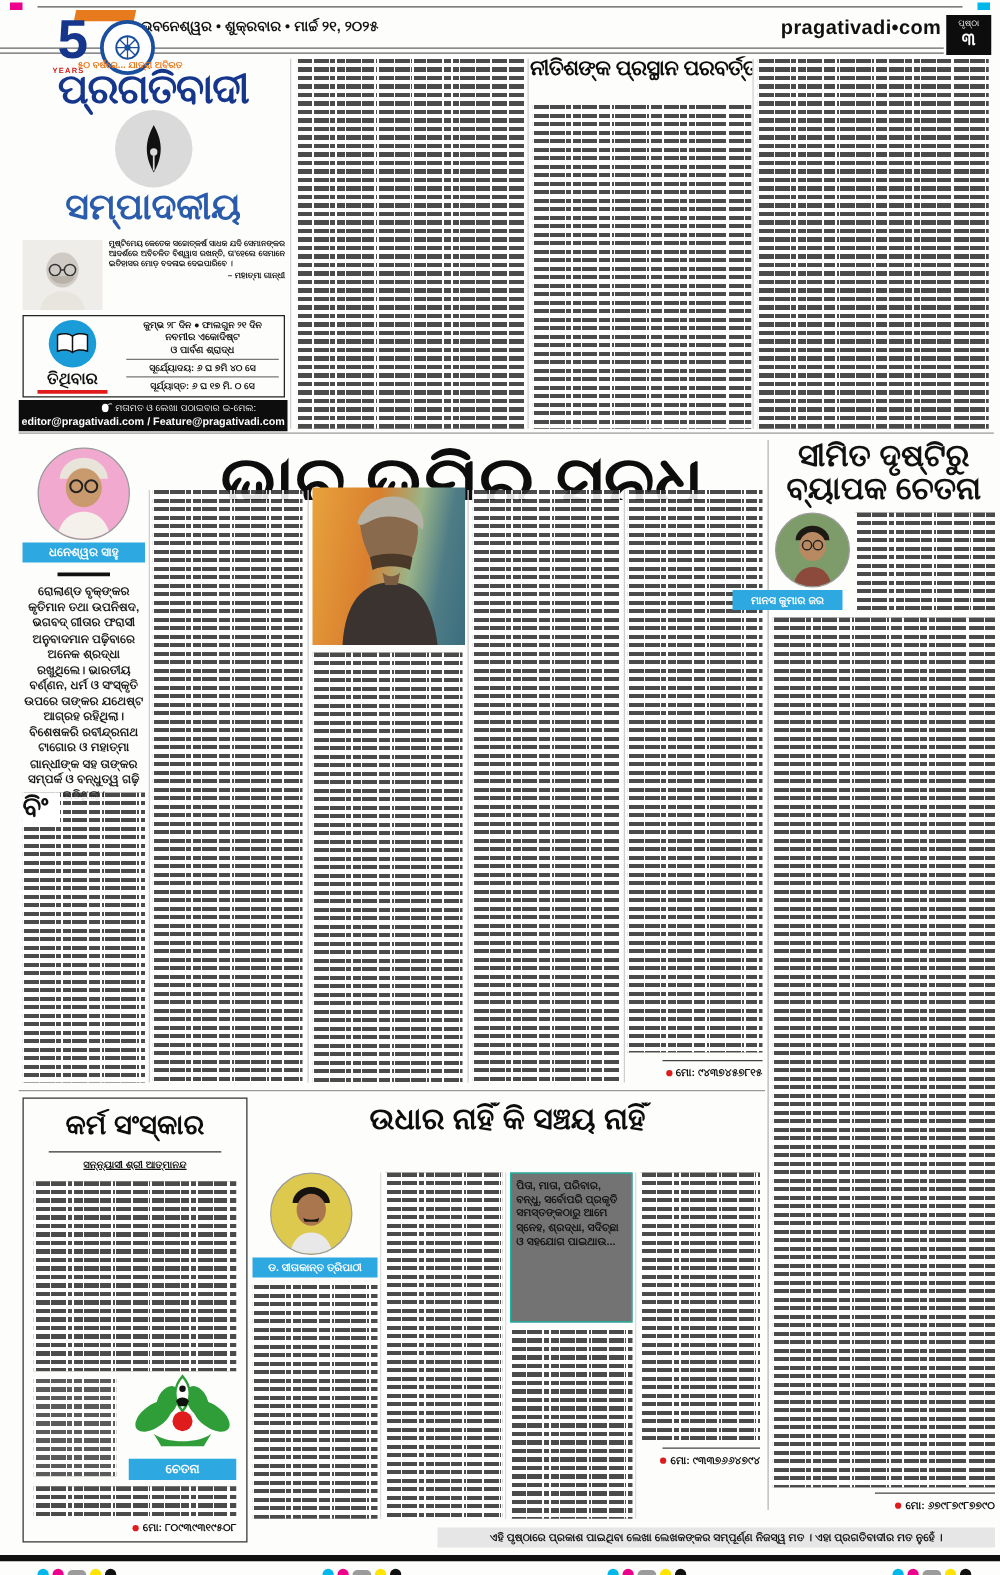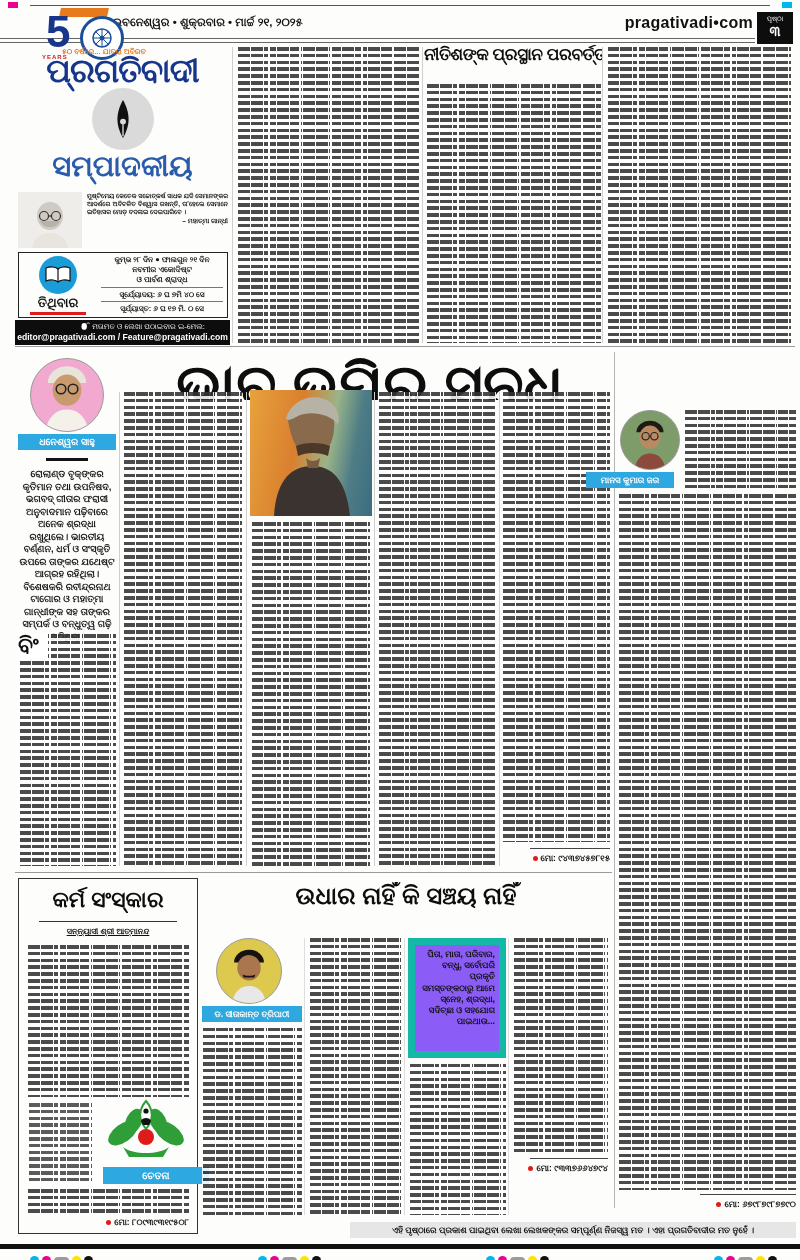--- a/index.html
+++ b/index.html
@@ -156,20 +156,24 @@
   <div class="abs gk" style="left:502px;top:392px;width:108px;height:450px;"></div>
   <div class="abs hrule" style="left:530px;top:848px;width:80px;background:#444;"></div>
   <div class="abs phone" style="left:502px;top:853px;width:108px;"><span class="reddot"></span><span>ମୋ: ୯୪୩୭୪୫୭୮୧୫</span></div>
 
   <div class="abs vrule" style="left:119px;top:392px;height:474px;"></div>
   <div class="abs vrule" style="left:246px;top:392px;height:474px;"></div>
   <div class="abs vrule" style="left:374px;top:392px;height:474px;"></div>
   <div class="abs vrule" style="left:499px;top:392px;height:474px;"></div>
 
   <div class="abs vrule" style="left:614px;top:352px;height:856px;background:#b5b5b5;"></div>
+  <div class="abs" style="left:618px;top:352px;width:178px;text-align:center;font-weight:bold;font-size:25px;line-height:1.05;">
+    <div>ସୀମିତ ଦୃଷ୍ଟିରୁ</div>
+    <div>ବ୍ୟାପକ ଚେତନା</div>
+  </div>
   <div class="abs circlephoto" style="left:620px;top:410px;width:58px;height:58px;background:#7d9c6a;">
     <svg width="58" height="58" viewBox="0 0 60 60">
       <path d="M16 22a14 12 0 0 1 28 0z" fill="#1d1a16"></path>
       <ellipse cx="30" cy="27" rx="11" ry="12" fill="#b98a62"></ellipse>
       <circle cx="25.5" cy="26" r="3.8" fill="none" stroke="#222" stroke-width="1.2"></circle>
       <circle cx="34.5" cy="26" r="3.8" fill="none" stroke="#222" stroke-width="1.2"></circle>
       <path d="M14 60c2-11 8-16 16-16s14 5 16 16z" fill="#8c4a3c"></path>
     </svg>
   </div>
   <div class="abs namelabel" style="left:586px;top:472px;width:88px;height:16px;font-size:8.6px;">ମାନସ କୁମାର ଜର</div>
@@ -193,40 +197,40 @@
           <ellipse cx="66" cy="34" rx="17" ry="9" fill="#2f9e38" transform="rotate(36 66 34)"></ellipse>
           <ellipse cx="31" cy="22" rx="13" ry="8" fill="#2f9e38" transform="rotate(-64 31 22)"></ellipse>
           <ellipse cx="55" cy="22" rx="13" ry="8" fill="#2f9e38" transform="rotate(64 55 22)"></ellipse>
           <path d="M43 2 C36 10 35 20 43 30 C51 20 50 10 43 2Z" fill="#fff" stroke="#2f9e38" stroke-width="2"></path>
           <circle cx="43" cy="12" r="2.6" fill="#111"></circle>
           <path d="M38 22c1-4 9-4 10 0l-2 4h-6z" fill="#111"></path>
           <circle cx="43" cy="38" r="8" fill="#e01b1b"></circle>
           <path d="M20 48 C30 56 56 56 66 48 L60 58 L26 58Z" fill="#2f9e38"></path>
         </svg>
       </div>
-      <div class="abs namelabel" style="left:84px;top:288px;width:106px;height:17px;font-size:10px;">ଚେତନା</div>
+      <div class="abs namelabel" style="left:84px;top:288px;width:86px;height:17px;font-size:10px;">ଚେତନା</div>
       <div class="abs gk" style="left:8px;top:310px;width:162px;height:24px;"></div>
       <div class="abs phone" style="left:40px;top:338px;width:130px;text-align:right;"><span class="reddot"></span><span>ମୋ: ୮୦୯୩୯୩୧୯୫୦୮</span></div>
     </div>
   </div>
 
   <div class="abs headline" style="left:202px;top:882px;width:408px;height:42px;font-size:24px;">ଉଧାର ନାହିଁ କି ସଞ୍ଚୟ ନାହିଁ</div>
 
   <div class="abs circlephoto" style="left:216px;top:938px;width:64px;height:64px;background:#ddc94e;">
     <svg width="64" height="64" viewBox="0 0 60 60">
       <path d="M16 22a14 12 0 0 1 28 0z" fill="#15120f"></path>
       <ellipse cx="30" cy="27" rx="11" ry="12" fill="#a9764e"></ellipse>
       <path d="M24 33c2 2 10 2 12 0l-1 3h-10z" fill="#15120f"></path>
       <path d="M14 60c2-11 8-16 16-16s14 5 16 16z" fill="#e8e8e8"></path>
     </svg>
   </div>
   <div class="abs namelabel" style="left:202px;top:1006px;width:100px;height:16px;font-size:8.4px;">ଡ. ସୀତାକାନ୍ତ ତ୍ରିପାଠୀ</div>
   <div class="abs gk" style="left:202px;top:1028px;width:100px;height:187px;"></div>
   <div class="abs gk" style="left:308px;top:938px;width:94px;height:277px;"></div>
-  <div class="abs" style="left:408px;top:938px;width:98px;height:120px;border:7px solid #14b8a6;background:#8b5cf6;padding:4px;box-sizing:border-box;font-size:8.6px;font-weight:bold;text-align:right;line-height:1.3;">ପିତା, ମାତା, ପରିବାର, ବନ୍ଧୁ, ସର୍ବୋପରି ପ୍ରକୃତି ସମସ୍ତଙ୍କଠାରୁ ଆମେ ସ୍ନେହ, ଶ୍ରଦ୍ଧା, ସଦିଚ୍ଛା ଓ ସହଯୋଗ ପାଇଥାଉ...</div>
+  <div class="abs" style="left:408px;top:938px;width:98px;height:120px;border:1px solid #14b8a6;background:#737373;padding:4px;box-sizing:border-box;font-size:8.6px;font-weight:bold;text-align:left;line-height:1.3;">ପିତା, ମାତା, ପରିବାର, ବନ୍ଧୁ, ସର୍ବୋପରି ପ୍ରକୃତି ସମସ୍ତଙ୍କଠାରୁ ଆମେ ସ୍ନେହ, ଶ୍ରଦ୍ଧା, ସଦିଚ୍ଛା ଓ ସହଯୋଗ ପାଇଥାଉ...</div>
   <div class="abs gk" style="left:408px;top:1064px;width:98px;height:151px;"></div>
   <div class="abs gk" style="left:512px;top:938px;width:96px;height:214px;"></div>
   <div class="abs hrule" style="left:530px;top:1158px;width:78px;background:#444;"></div>
   <div class="abs phone" style="left:512px;top:1163px;width:96px;"><span class="reddot"></span><span>ମୋ: ୯୩୩୭୬୬୪୭୯୪</span></div>
   <div class="abs vrule" style="left:304px;top:938px;height:277px;background:#ddd;"></div>
   <div class="abs vrule" style="left:404px;top:938px;height:277px;background:#ddd;"></div>
   <div class="abs vrule" style="left:508px;top:938px;height:277px;background:#ddd;"></div>
 
   <div class="abs" style="left:350px;top:1222px;width:446px;height:16px;background:#e6e6e6;display:flex;align-items:center;justify-content:center;font-size:8.6px;font-weight:bold;">ଏହି ପୃଷ୍ଠାରେ ପ୍ରକାଶ ପାଇଥିବା ଲେଖା ଲେଖକଙ୍କର ସମ୍ପୂର୍ଣ୍ଣ ନିଜସ୍ୱ ମତ । ଏହା ପ୍ରଗତିବାଦୀର ମତ ନୁହେଁ ।</div>
 

